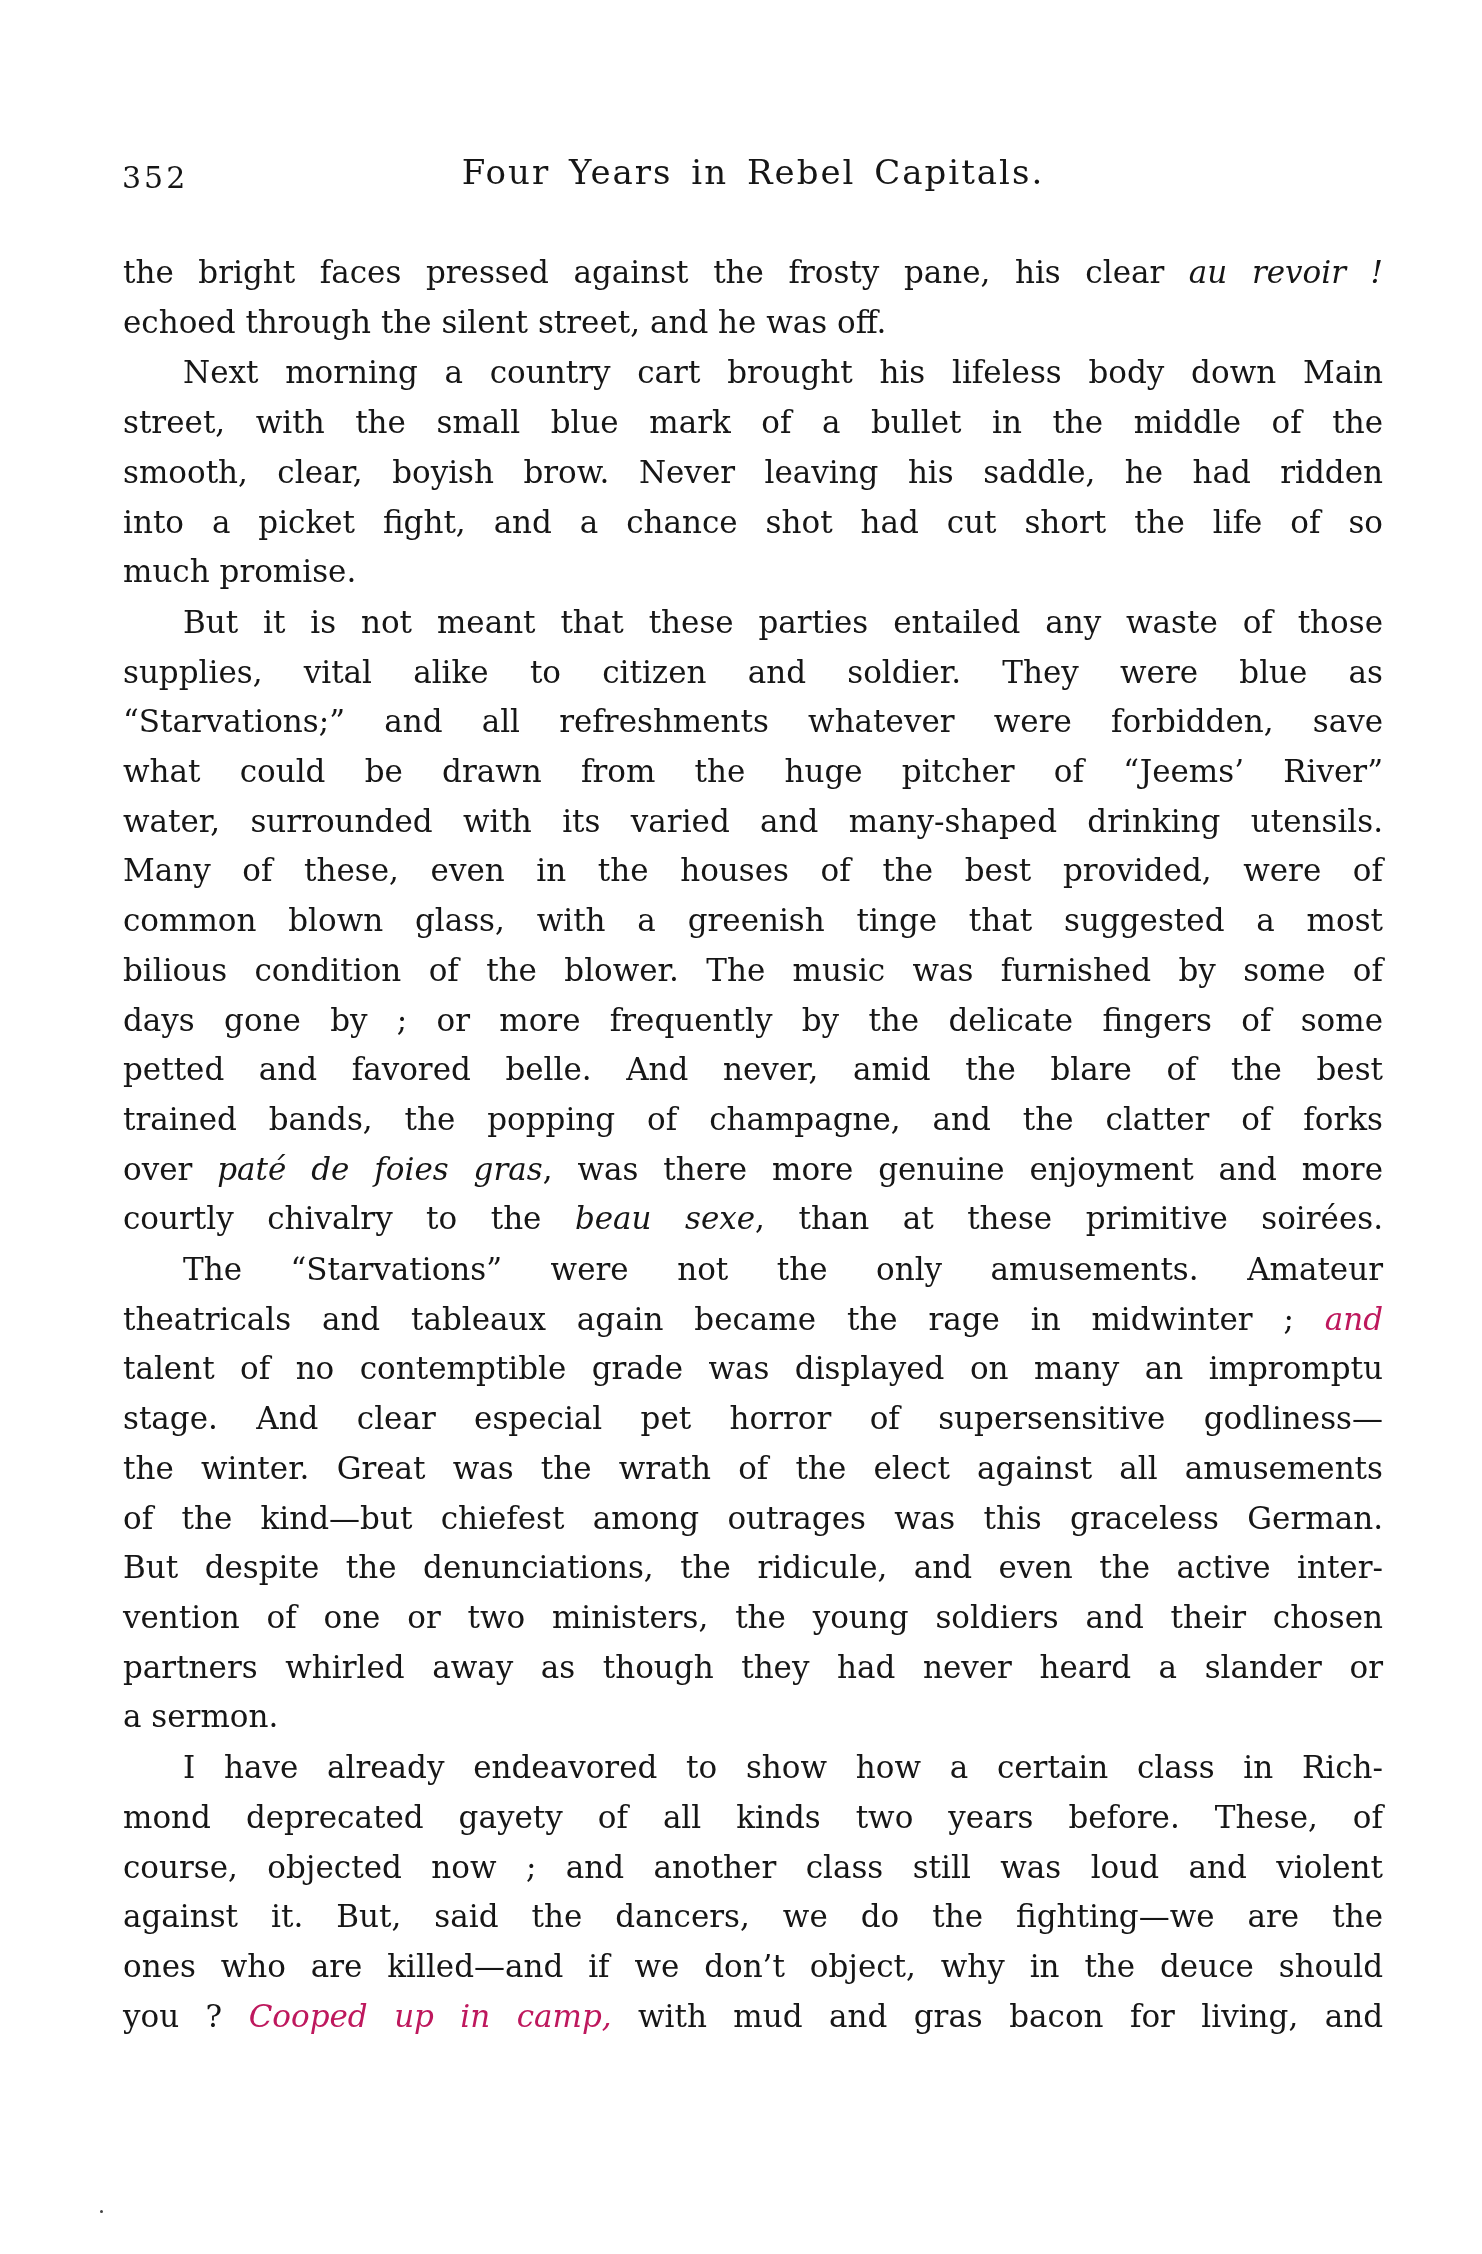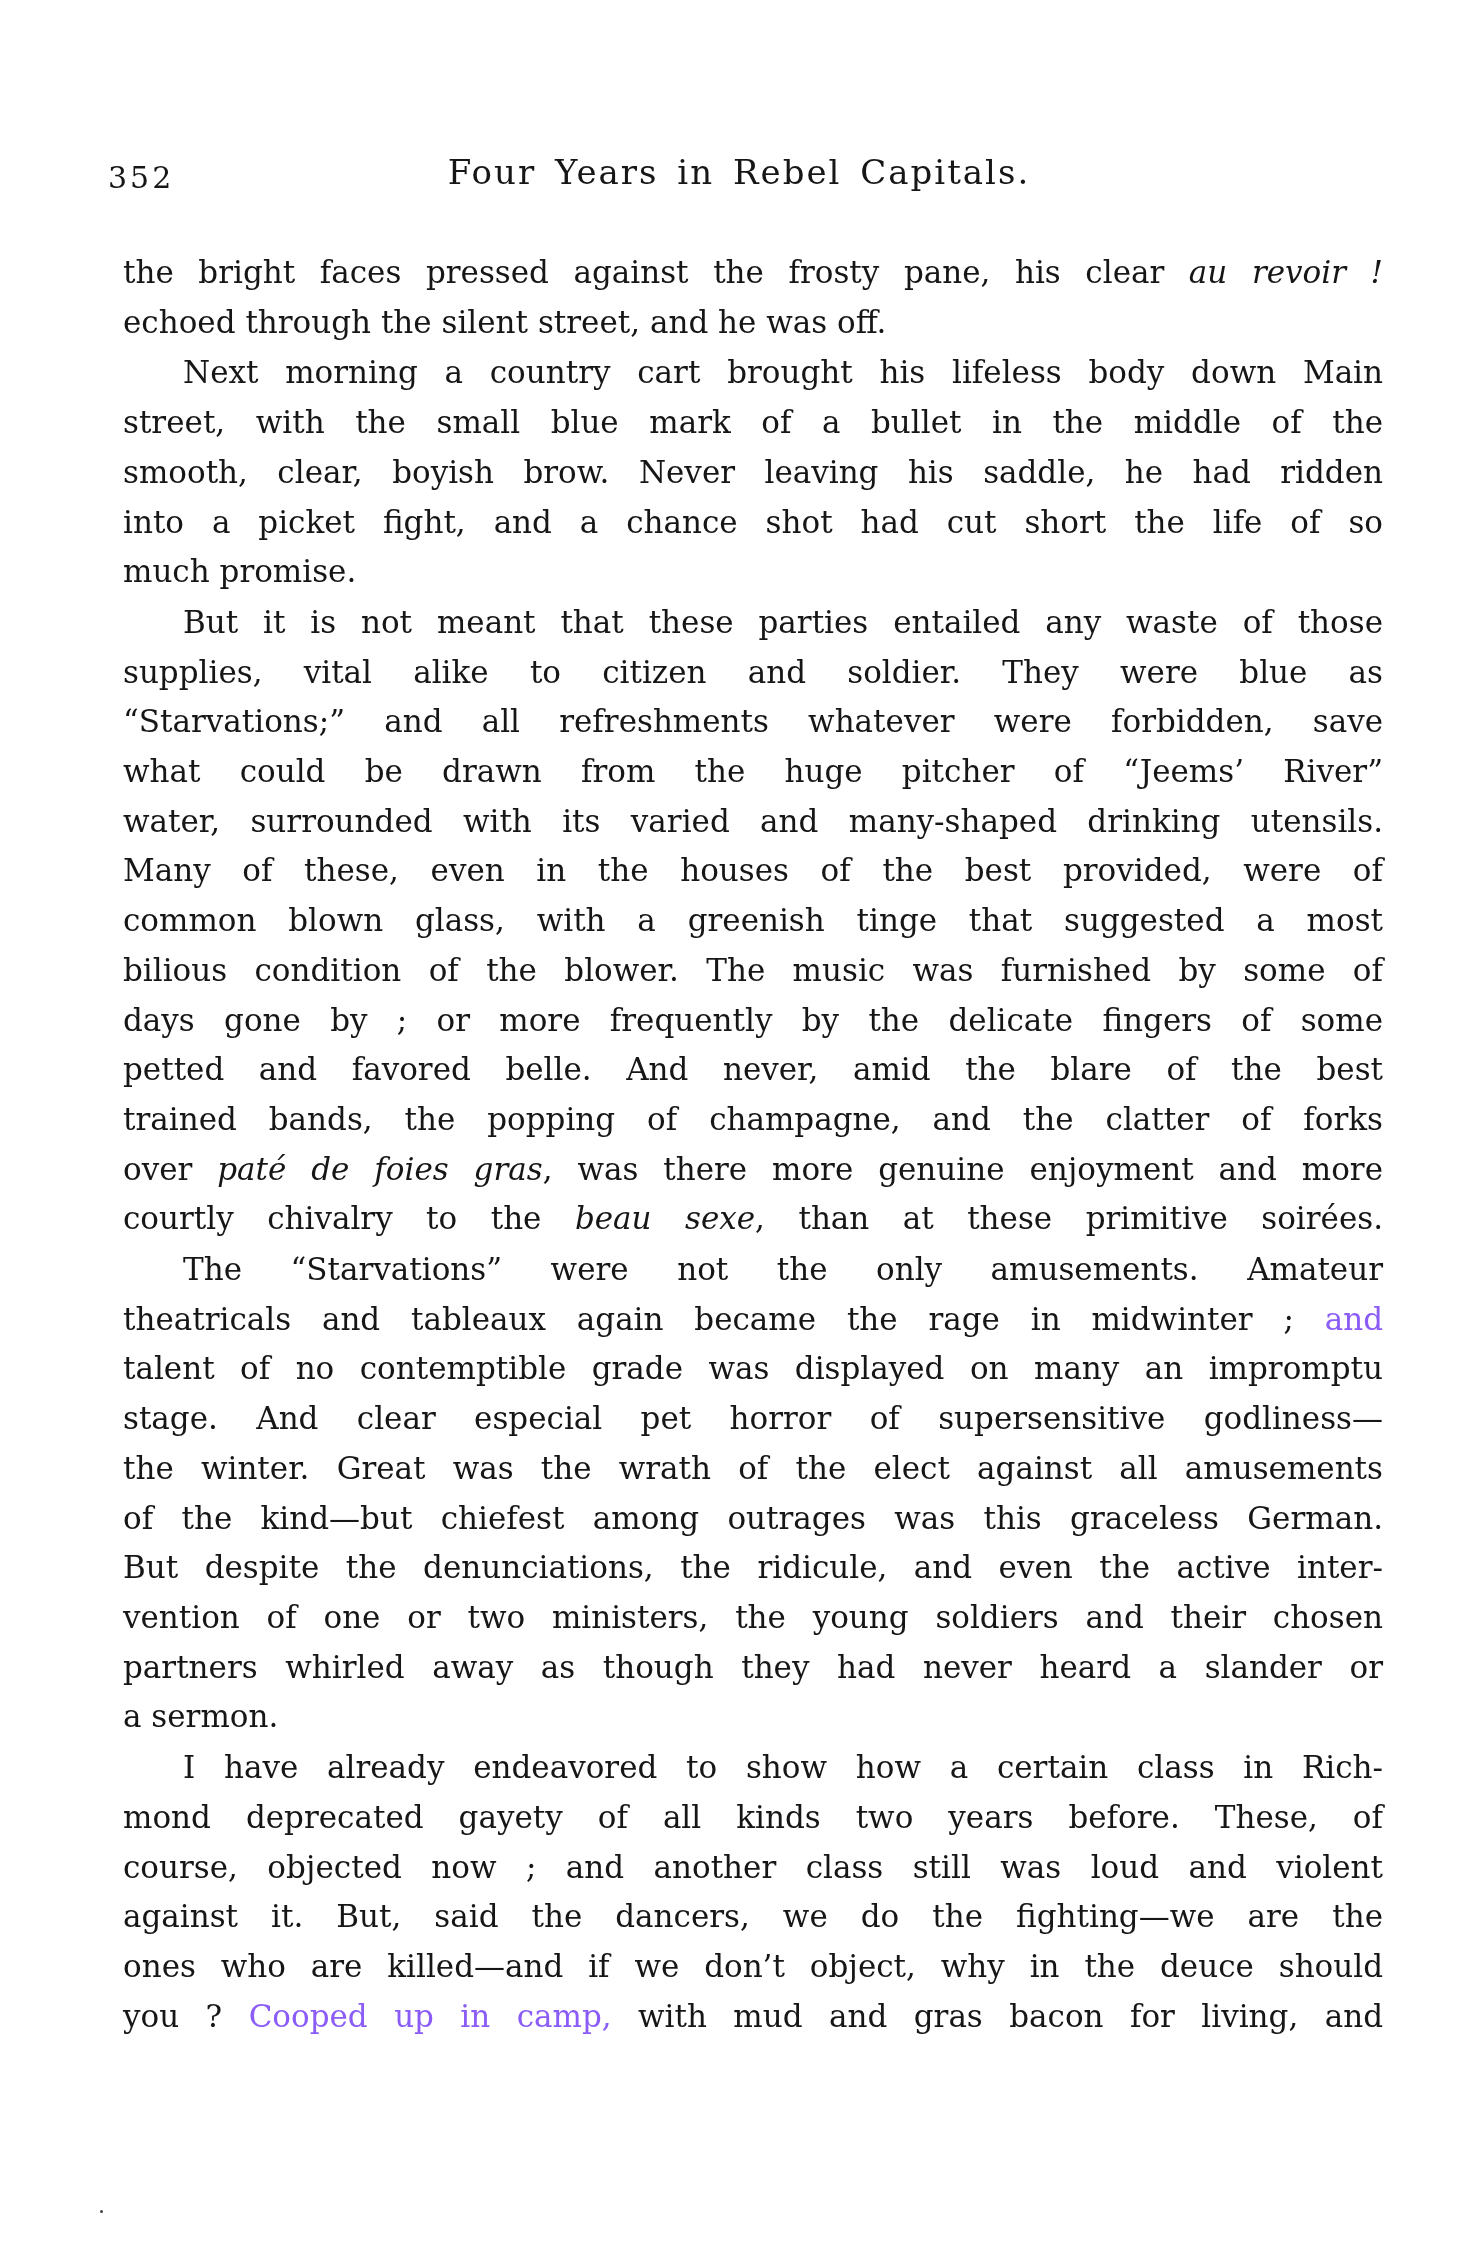--- a/index.html
+++ b/index.html
@@ -8,21 +8,21 @@
     width: 1482px;
     height: 2254px;
     background: #ffffff;
     font-family: "DejaVu Serif", serif;
     color: #161616;
     overflow: hidden;
   }
   .header {
     position: absolute;
     top: 148px;
-    left: 108px;
+    left: 122px;
     width: 1262px;
     height: 56px;
   }
   .page-number {
     position: absolute;
     left: 0;
     top: 12px;
     font-size: 30px;
     letter-spacing: 3px;
   }
@@ -41,21 +41,21 @@
     font-size: 31px;
     line-height: 49.7px;
     text-align: justify;
     text-justify: inter-word;
   }
   .paragraph { margin: 1px; }
   .line { text-align: justify; }
   .line.just { text-align-last: justify; }
   .line.indent { padding-left: 60px; }
   .i { font-style: italic; }
-  .f { color: #8b5cf6; }
+  .f { color: #be185d; font-style: italic; }
   .speck {
     position: absolute;
     left: 100px;
     top: 2210px;
     width: 3px;
     height: 3px;
     background: #444;
     border-radius: 50%;
   }
 </style>

